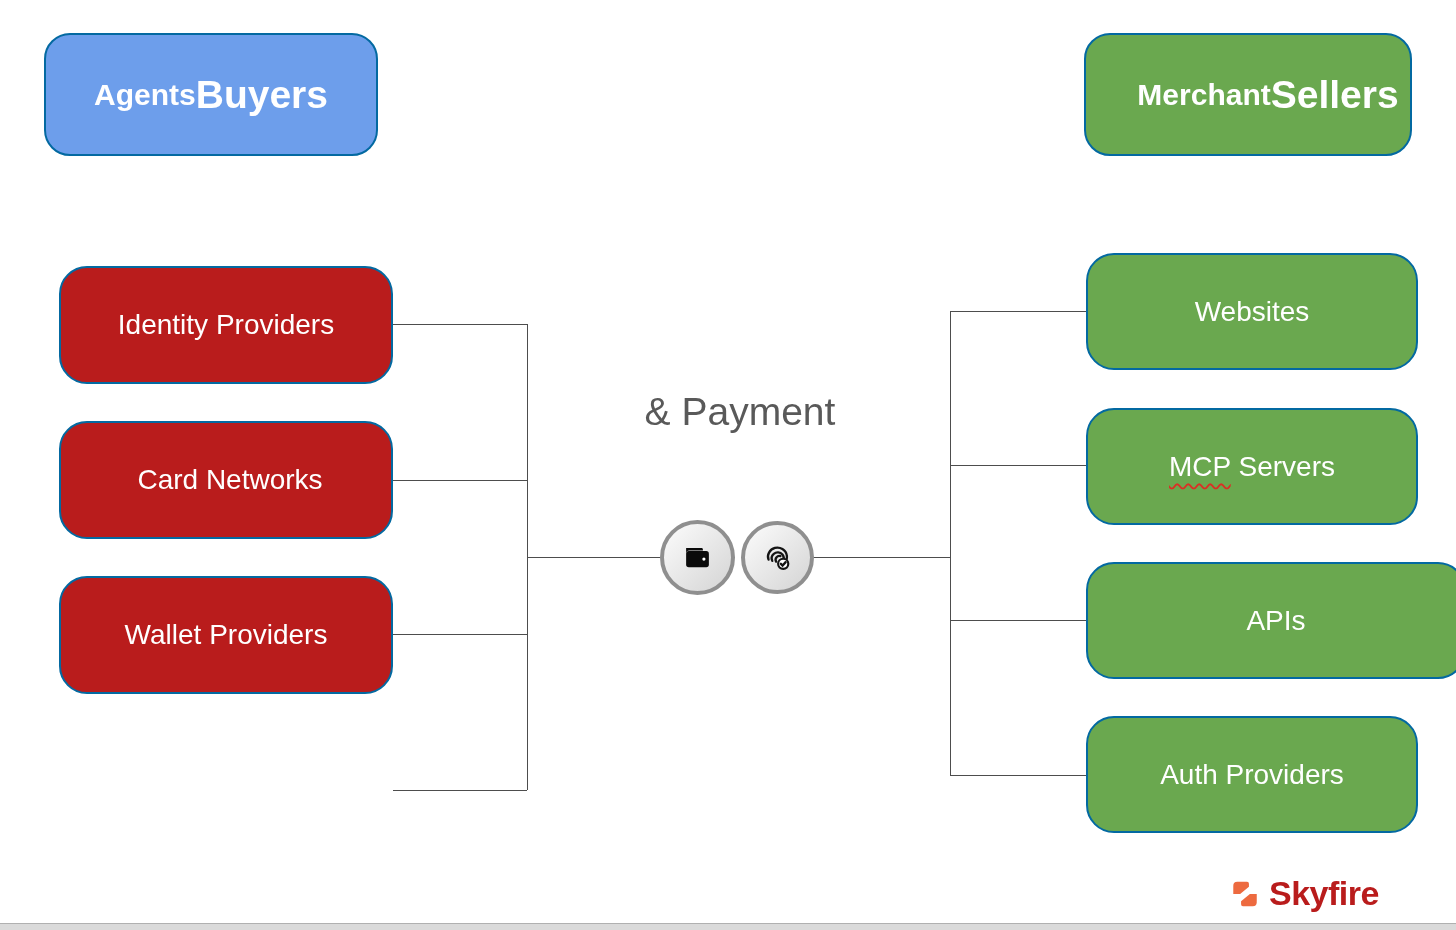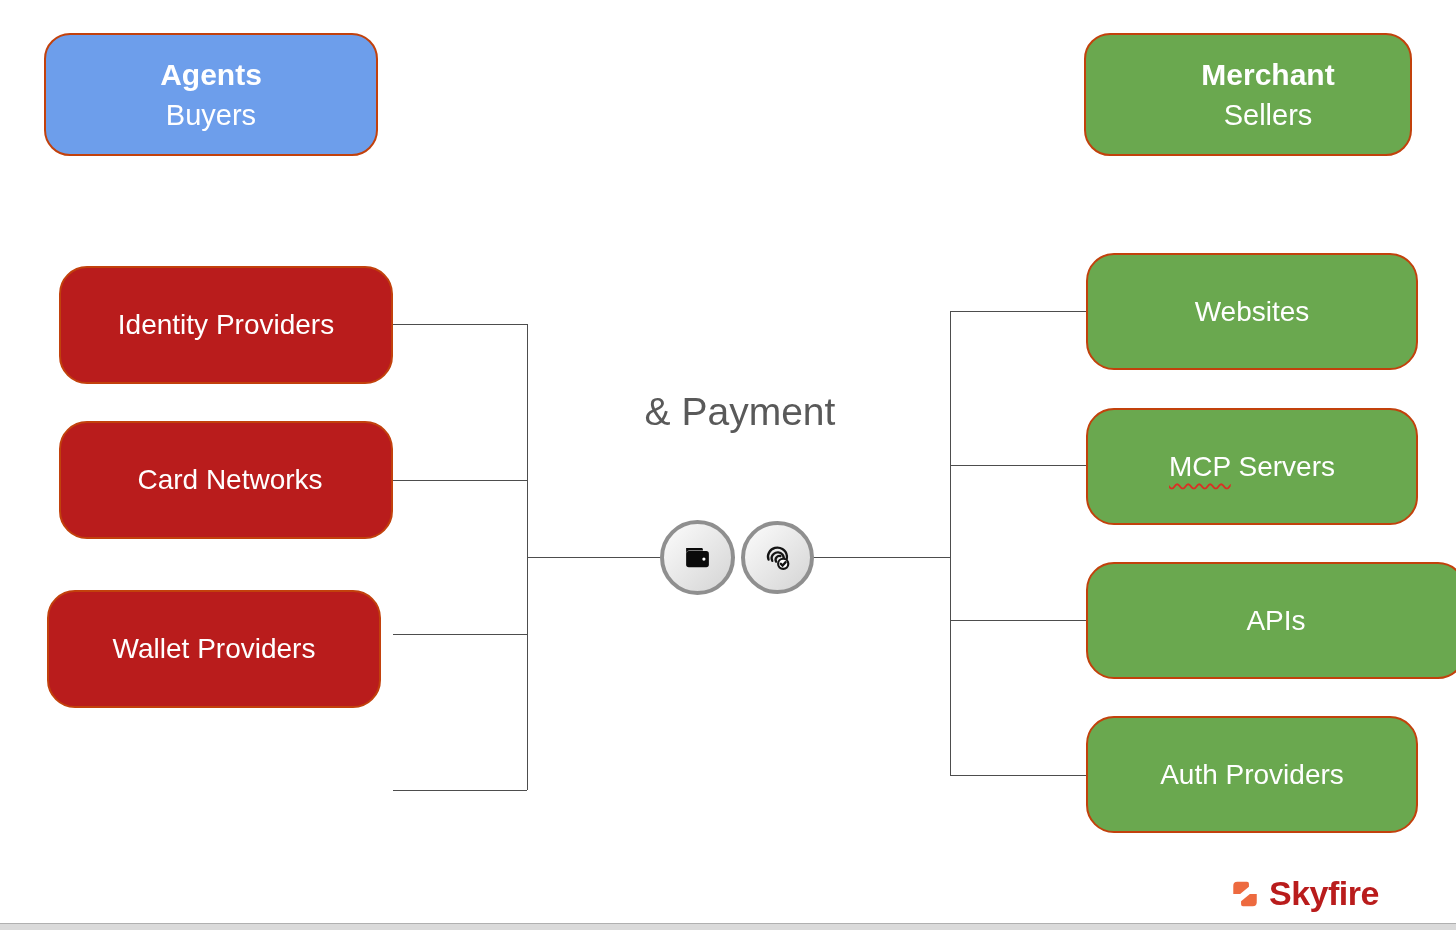--- a/index.html
+++ b/index.html
@@ -2,30 +2,30 @@
 <html><head>
 <meta charset="utf-8">
 <style>
   html,body{margin:0;padding:0;background:#ffffff;}
   .canvas{
     position:relative;width:1456px;height:930px;background:#ffffff;overflow:hidden;
     font-family:"Liberation Sans","DejaVu Sans",sans-serif;
   }
   
   .box{
-    position:absolute;display:flex;flex-direction:column;align-items:center;justify-content:center;
-    border:2px solid #c2410c;color:#ffffff;text-align:center;box-sizing:border-box;
+    position:absolute;display:flex;flex-direction:row;align-items:center;justify-content:center;
+    border:2px solid #0369a1;color:#ffffff;text-align:center;box-sizing:border-box;
   }
   .hdr{border-radius:26px;}
   .node{border-radius:28px;}
   .blue-hdr{background:#6d9eeb;}
   .blue-node{background:#b91c1c;}
   .green{background:#6aa84f;}
   .hdr .t1{font-size:30px;font-weight:700;line-height:40px;}
-  .hdr .t2{font-size:29px;font-weight:400;line-height:40px;text-align:right;}
+  .hdr .t2{font-size:39px;font-weight:700;line-height:40px;text-align:right;}
   .node-label{font-size:28px;font-weight:400;}
   .misspelled{
     text-decoration-line:underline;
     text-decoration-style:wavy;
     text-decoration-color:#d93025;
     text-decoration-thickness:2px;
     text-underline-offset:7px;
     text-decoration-skip-ink:none;
   }
   
@@ -65,21 +65,21 @@
     <div class="t1">Merchant</div>
     <div class="t2">Sellers</div>
   </div>
 
   <div class="box node blue-node" style="left:59px;top:266px;width:334px;height:118px;">
     <span class="node-label">Identity Providers</span>
   </div>
   <div class="box node blue-node" style="left:59px;top:421px;width:334px;height:118px;padding-left:8px;">
     <span class="node-label">Card Networks</span>
   </div>
-  <div class="box node blue-node" style="left:47px;top:576px;width:334px;height:118px;margin-top:14px;">
+  <div class="box node blue-node" style="left:59px;top:576px;width:334px;height:118px;">
     <span class="node-label">Wallet Providers</span>
   </div>
 
   <div class="box node green" style="left:1086px;top:253px;width:332px;height:117px;">
     <span class="node-label">Websites</span>
   </div>
   <div class="box node green" style="left:1086px;top:408px;width:332px;height:117px;">
     <span class="node-label"><span class="misspelled">MCP</span><span> Servers</span></span>
   </div>
   <div class="box node green" style="left:1086px;top:562px;width:380px;height:117px;">

